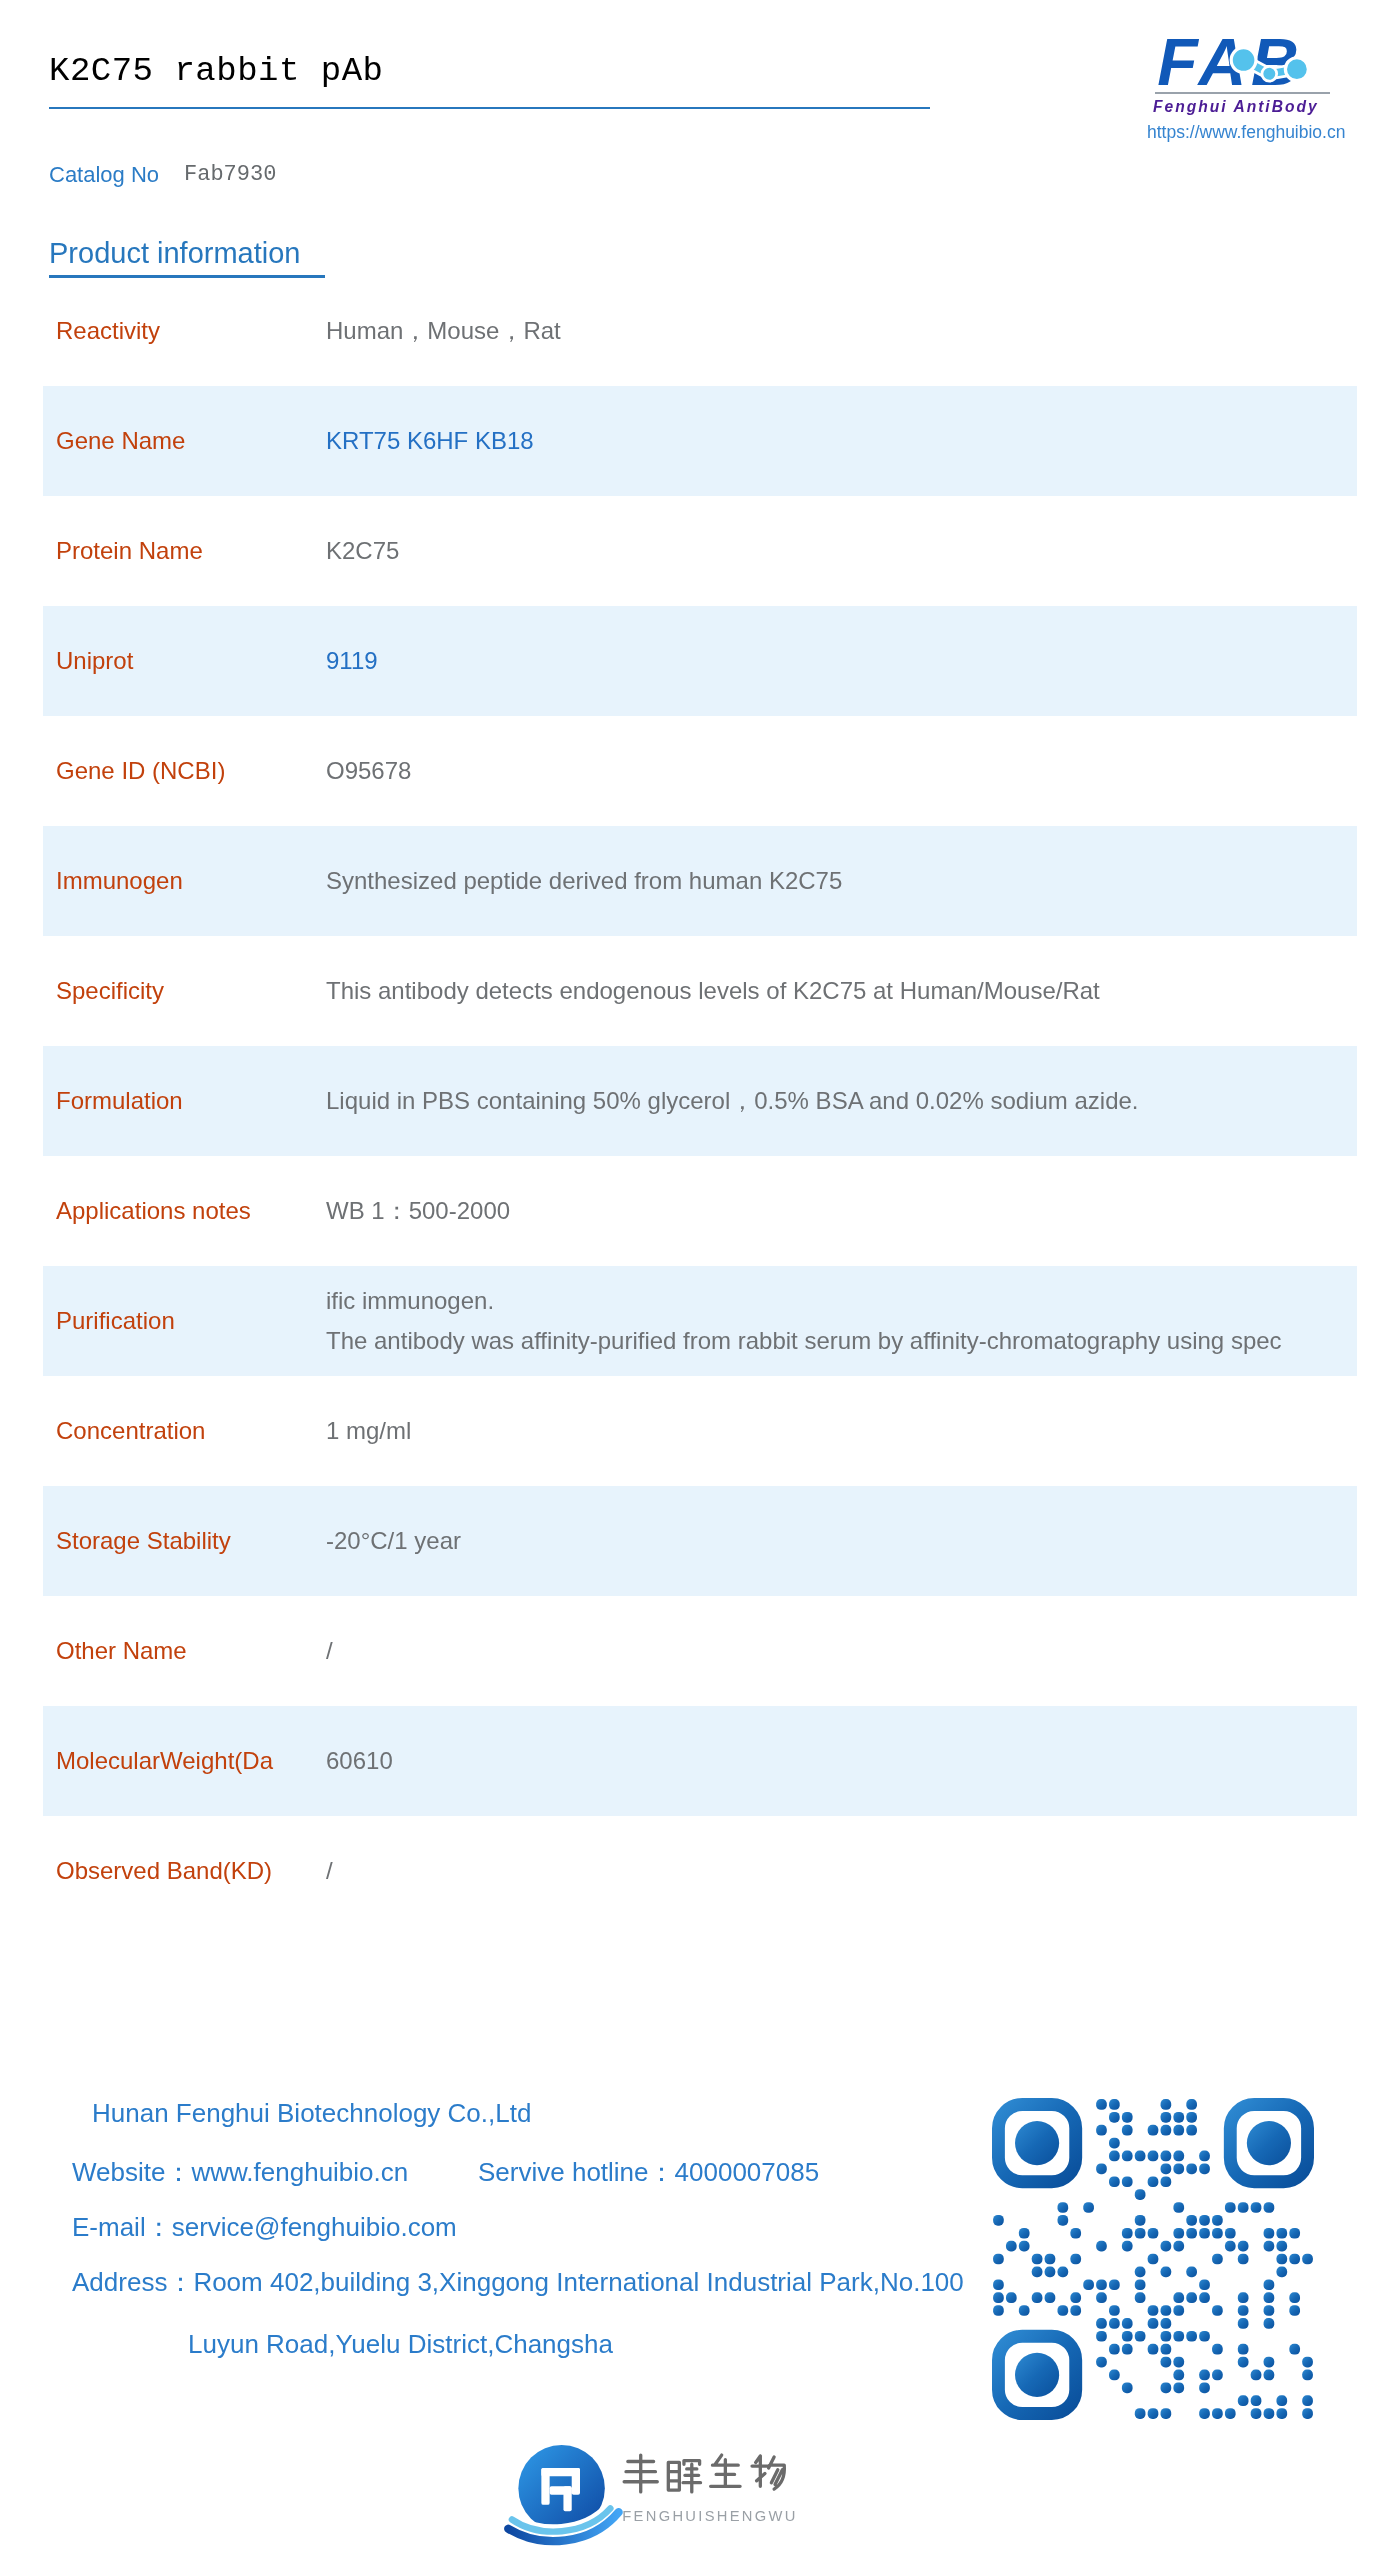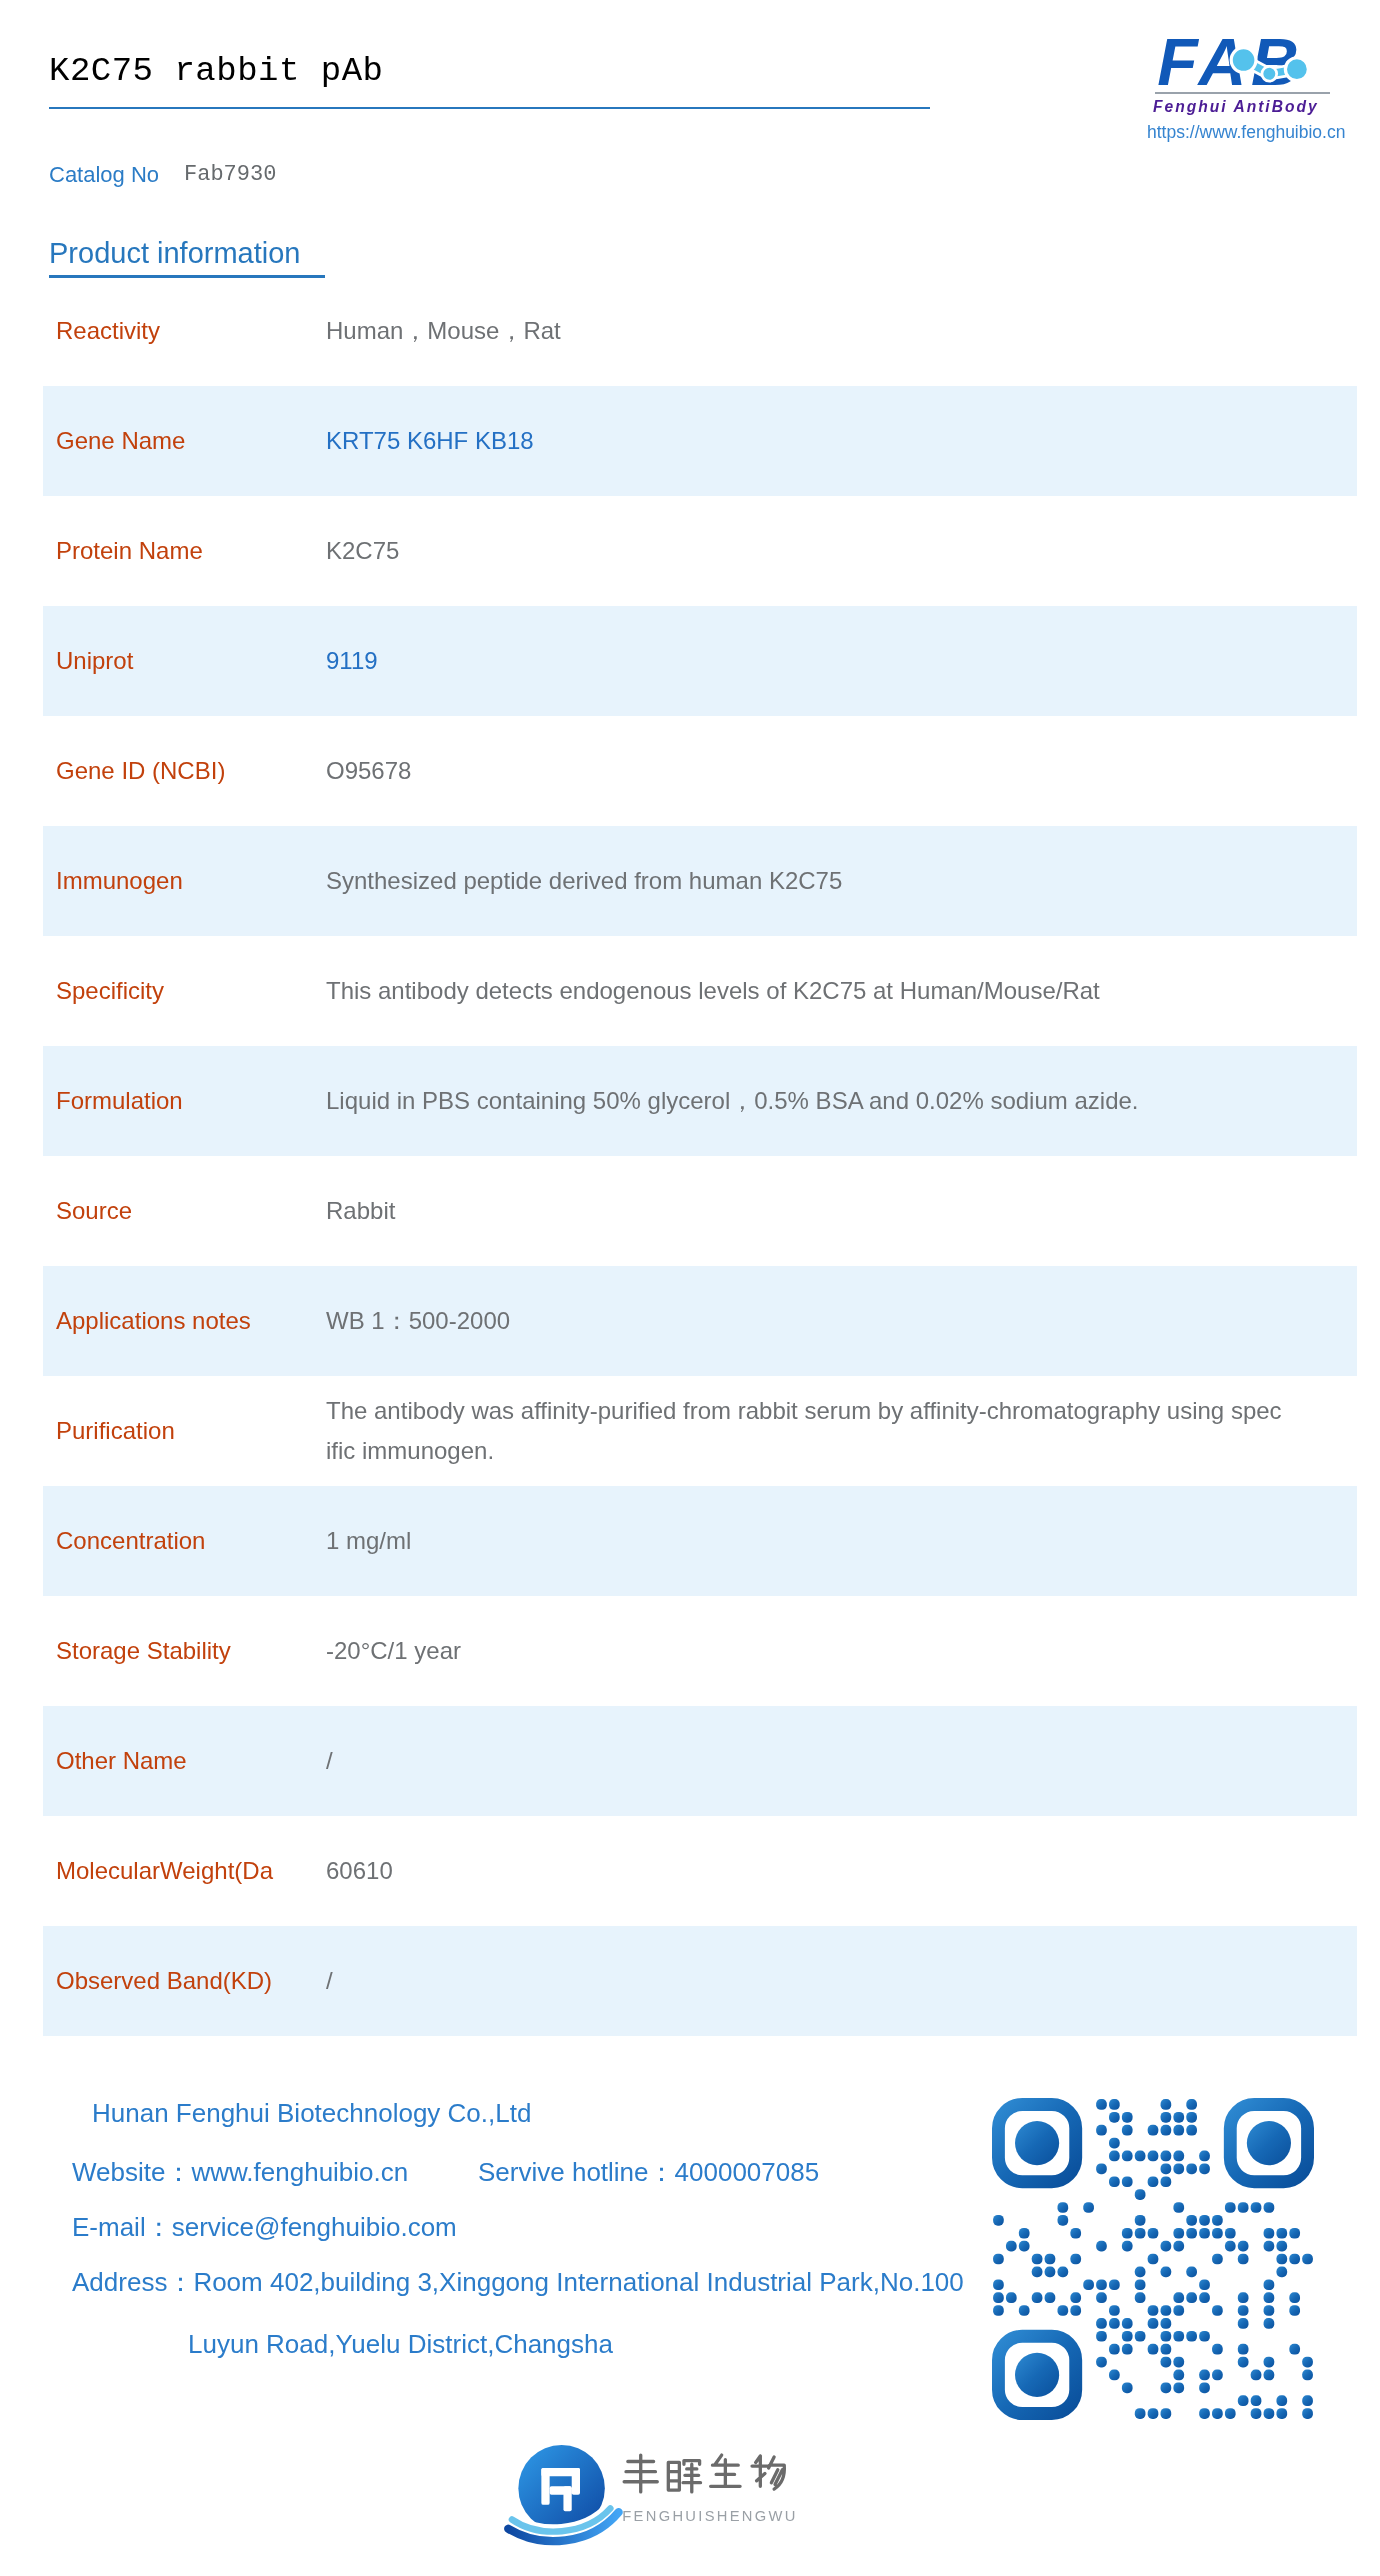--- a/index.html
+++ b/index.html
@@ -114,34 +114,29 @@
       <div class="info-label">Specificity</div>
       <div class="info-value">This antibody detects endogenous levels of K2C75 at Human/Mouse/Rat</div>
       </div>
     <div class="info-row">
         <div class="row-bg"></div>
       <div class="info-label">Formulation</div>
       <div class="info-value">Liquid in PBS containing 50% glycerol，0.5% BSA and 0.02% sodium azide.</div>
       </div>
     <div class="info-row">
         <div class="row-bg"></div>
-      <div class="info-label">Source</div>
-      <div class="info-value">Rabbit</div>
-      </div>
-    <div class="info-row">
-        <div class="row-bg"></div>
       <div class="info-label">Applications notes</div>
       <div class="info-value">WB 1：500-2000</div>
       </div>
     <div class="info-row">
         <div class="row-bg"></div>
       <div class="info-label">Purification</div>
       <div class="info-value">
+        <span>ific immunogen.</span>
         <span>The antibody was affinity-purified from rabbit serum by affinity-chromatography using spec</span>
-        <span>ific immunogen.</span>
       </div>
       </div>
     <div class="info-row">
         <div class="row-bg"></div>
       <div class="info-label">Concentration</div>
       <div class="info-value">1 mg/ml</div>
       </div>
     <div class="info-row">
         <div class="row-bg"></div>
       <div class="info-label">Storage Stability</div>

